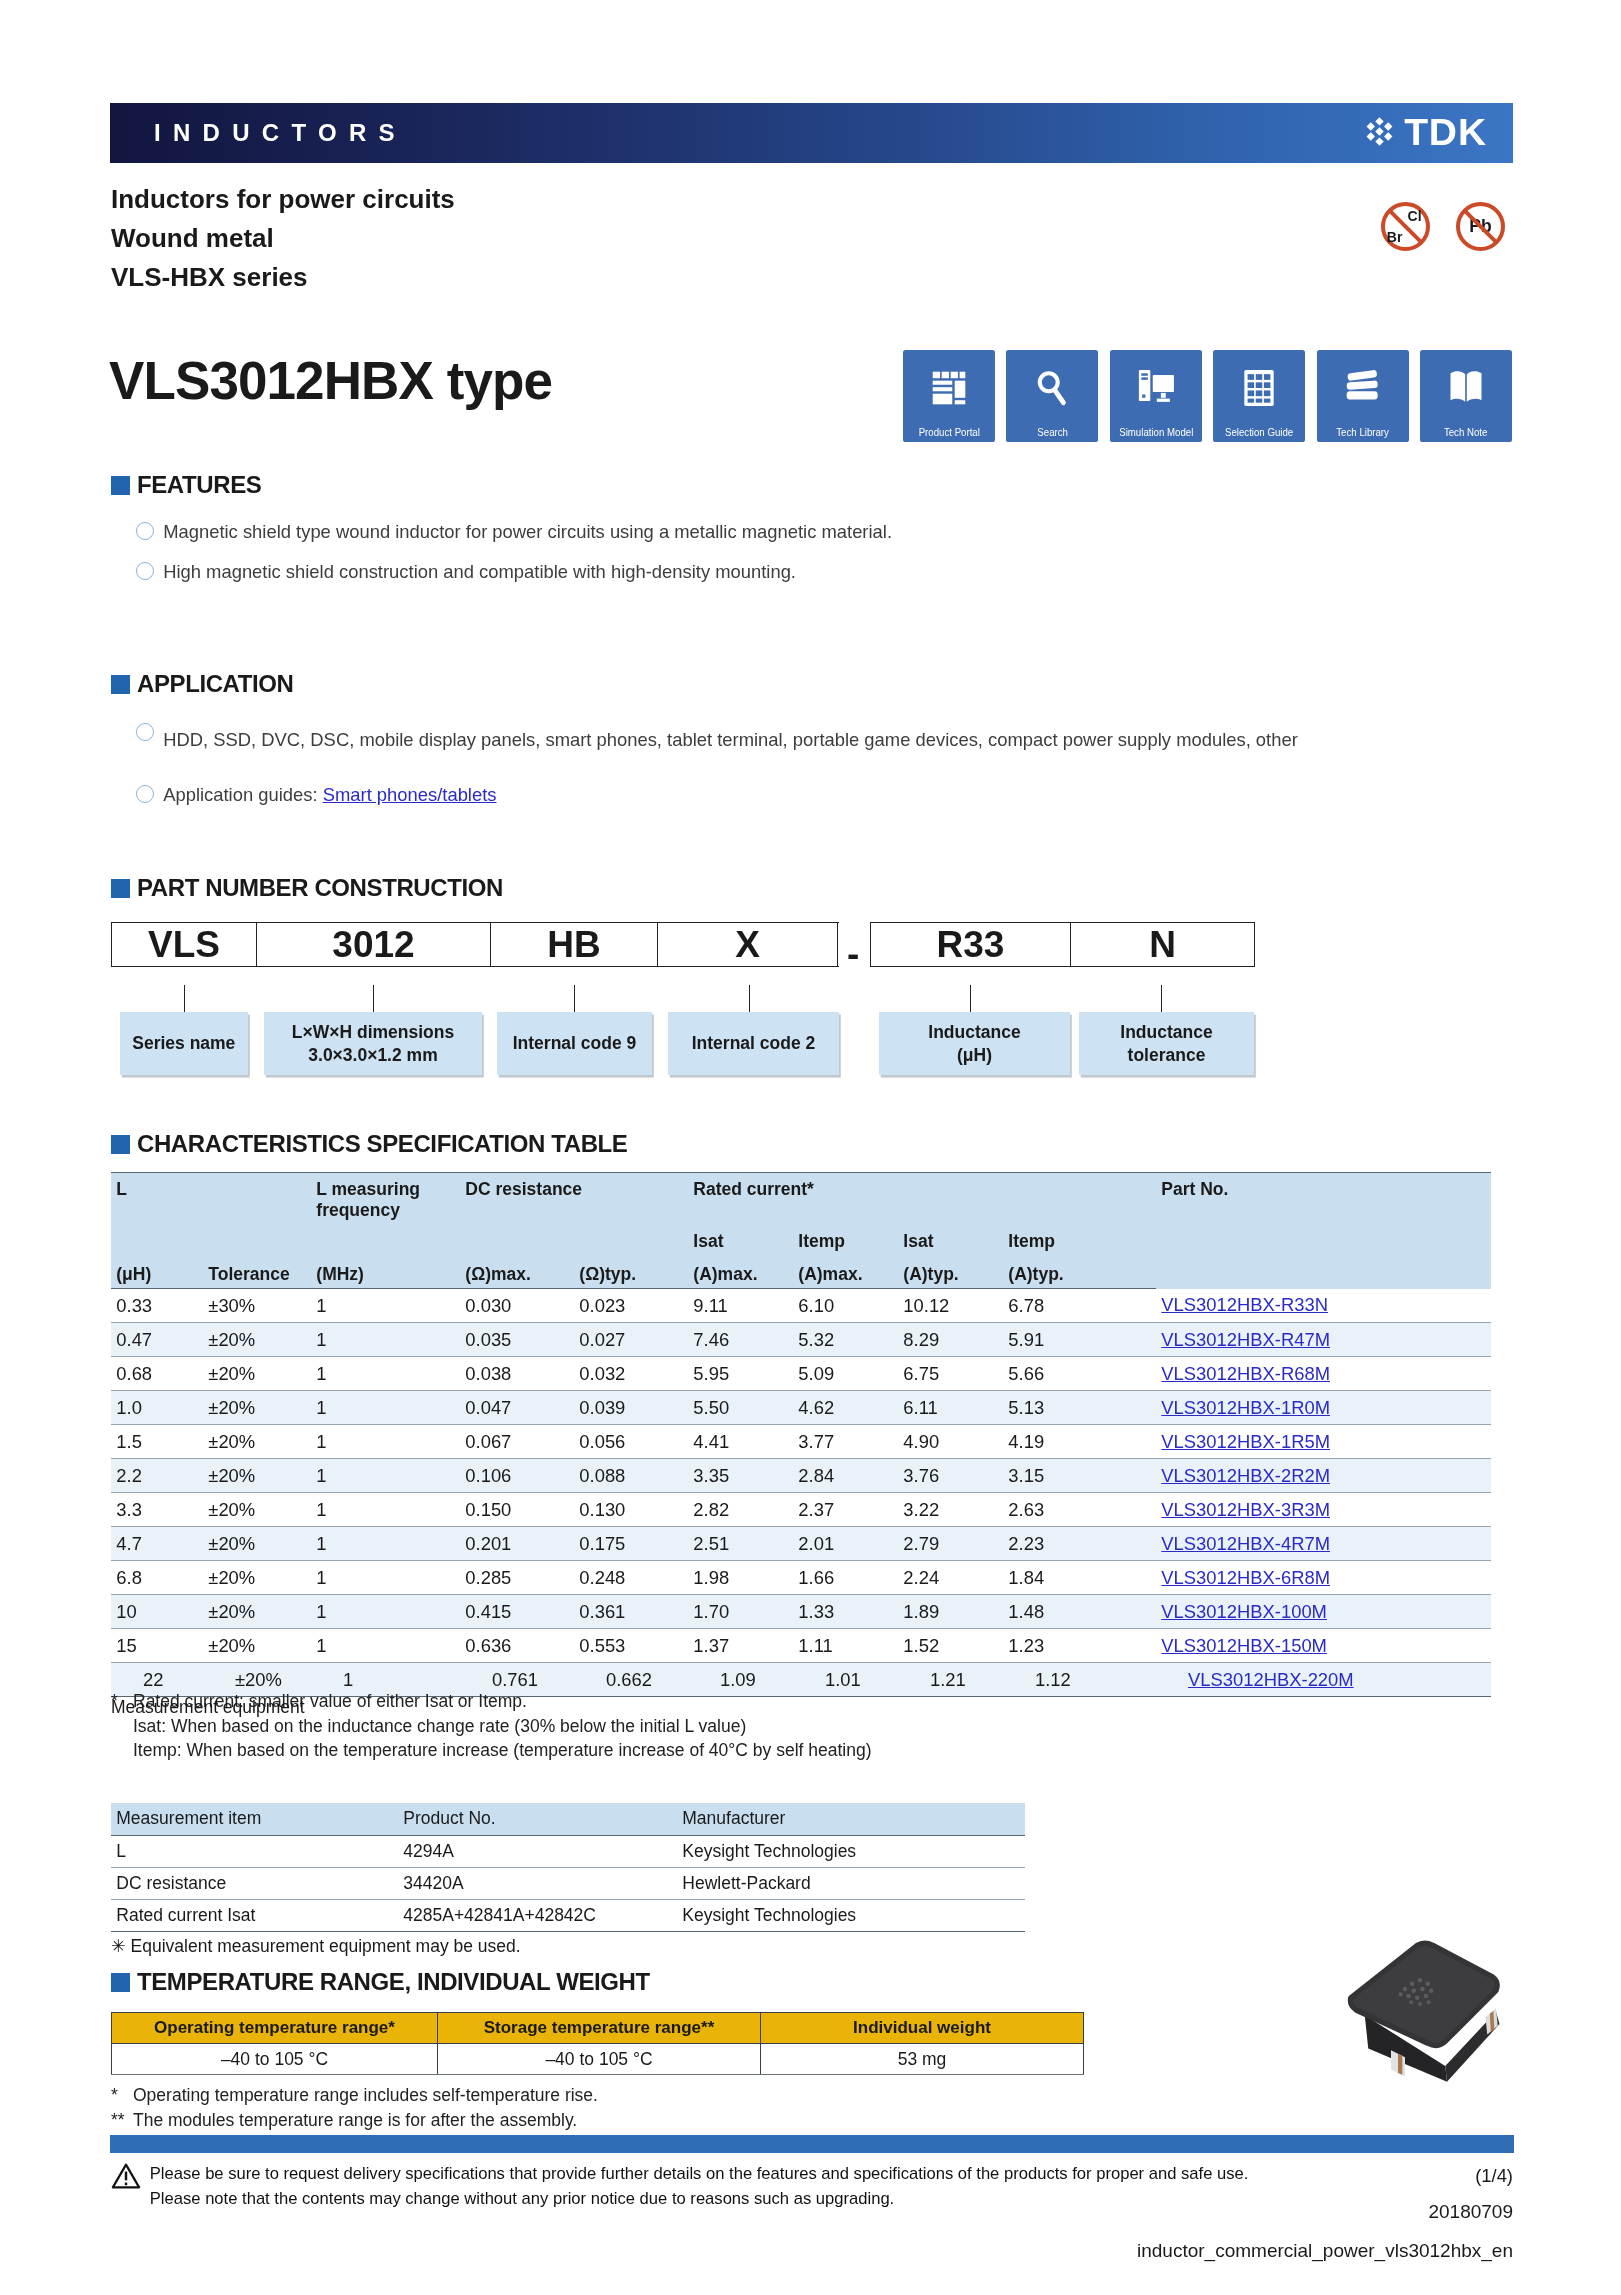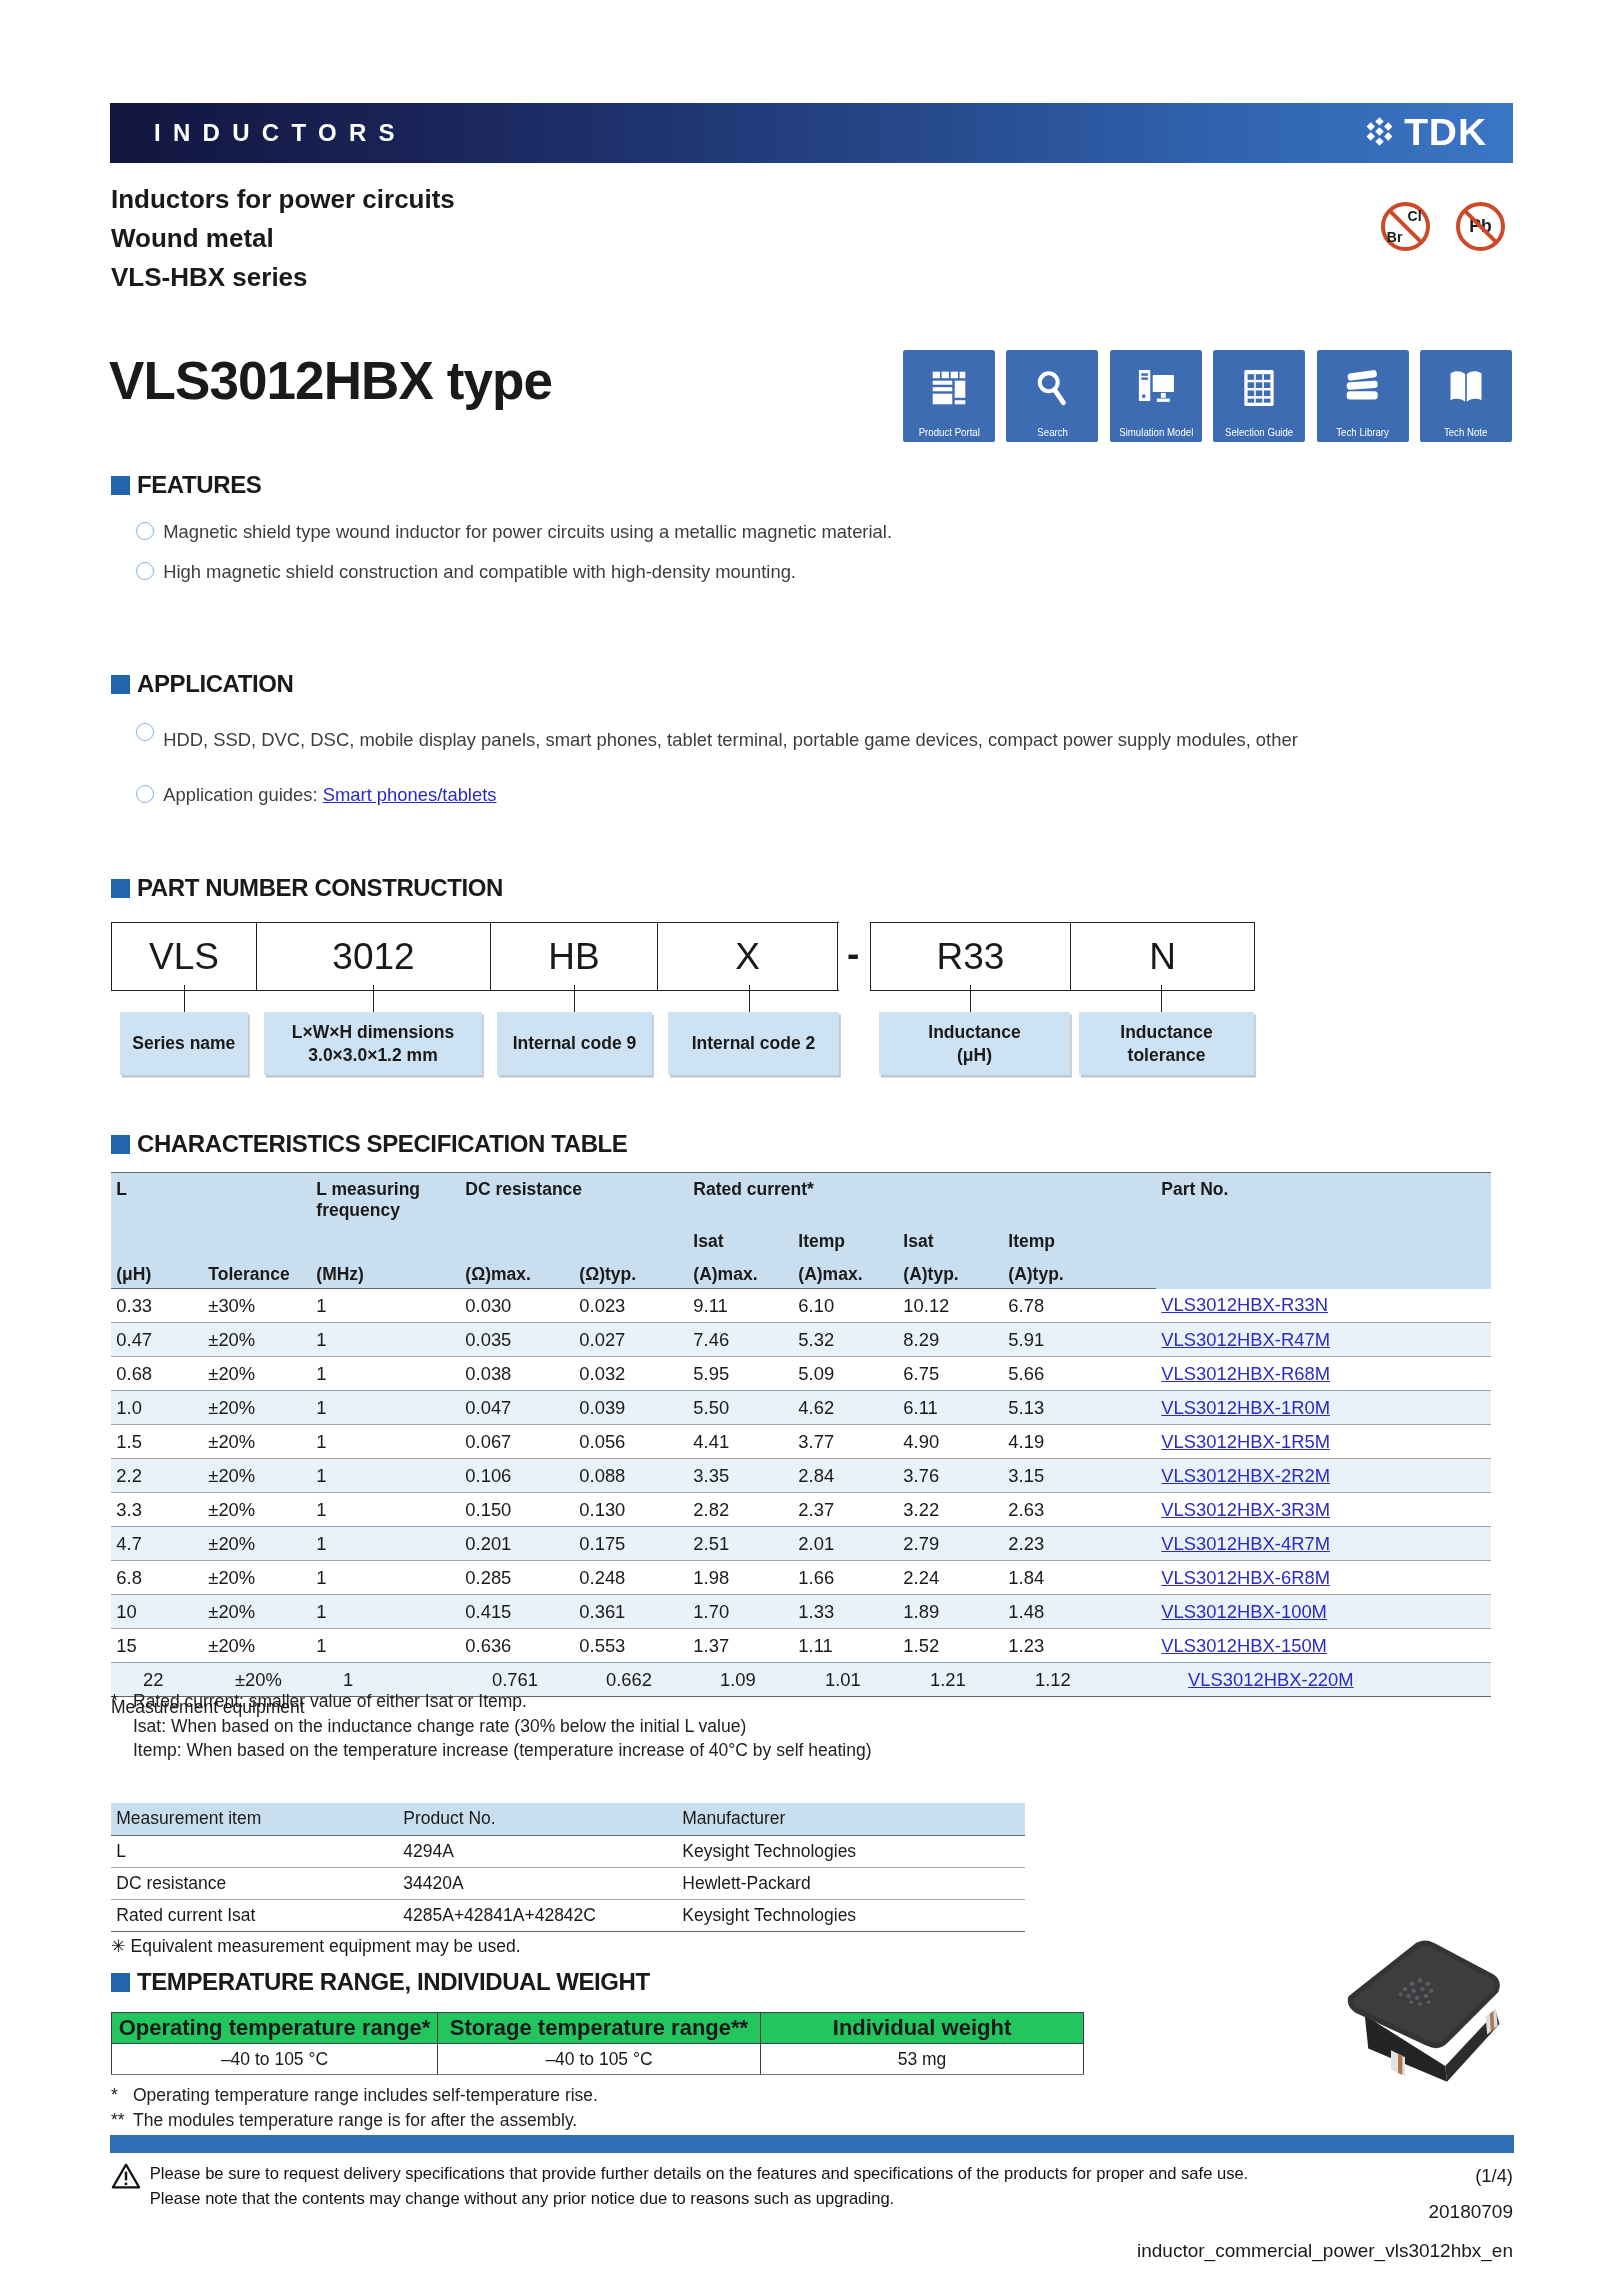--- a/index.html
+++ b/index.html
@@ -36,21 +36,21 @@
 
   
   .blist{position:absolute;left:136px;}
   .bitem{display:flex;gap:8.8px;margin-bottom:15px;}
   .bullet{flex:0 0 18.4px;width:18.4px;height:18.4px;border:1.8px solid #8ab4da;border-radius:50%;box-sizing:border-box;margin-top:2.6px;}
   .btext{font-size:18.4px;color:#3d3d3d;line-height:25.4px;max-width:1376px;}
   .btext a{color:#2a2ac8;}
 
   
   .pn-diagram{position:absolute;left:111px;top:922px;width:1148px;height:158px;}
-  .pn-row{position:absolute;top:0;height:69px;display:flex;border-top:0.9px solid #222;border-bottom:0.9px solid #222;box-sizing:border-box;}
+  .pn-row{position:absolute;top:0;height:45px;display:flex;border-top:0.9px solid #222;border-bottom:0.9px solid #222;box-sizing:border-box;font-weight:bold;}
   .pn-cell{display:flex;align-items:center;justify-content:center;font-size:37px;border-left:0.9px solid #222;box-sizing:border-box;}
   .pn-row .pn-cell:last-child{border-right:0.9px solid #222;}
   .pn-dash{position:absolute;left:730px;top:0;width:24.5px;height:63px;display:flex;align-items:center;justify-content:center;font-size:37px;font-weight:bold;}
   .pn-conn{position:absolute;top:63px;width:0.9px;height:27px;background:#222;}
   .pn-label{position:absolute;top:90px;height:63px;background:#cde2f2;display:flex;flex-direction:column;align-items:center;
             justify-content:center;font-weight:bold;font-size:17.5px;line-height:23px;text-align:center;
             box-shadow:1.8px 2.6px 0 rgba(145,155,165,0.55);}
   .pn-label span:empty{display:none;}
 
   
@@ -74,21 +74,21 @@
   .meas-table{position:absolute;left:111px;top:1803px;}
   .meas-table table{width:914px;}
   .meas-table thead th{background:#c9dff0;text-align:left;font-size:17.5px;font-weight:normal;padding:3.5px 5.3px;height:24.5px;border-bottom:1.8px solid #5a6670;}
   .meas-table tbody td{font-size:17.5px;padding:3.5px 5.3px;height:24px;border-bottom:0.9px solid #9aa4ad;}
   .meas-table tbody tr:last-child td{border-bottom:1.8px solid #5a6670;}
   .meas-note{position:absolute;left:111px;top:1936px;font-size:17.5px;}
 
   
   .temp-table{position:absolute;left:111px;top:2012px;}
   .temp-table table{width:973px;border:0.9px solid #3a3f44;}
-  .temp-table th{background:#22c55e;font-size:22px;font-weight:bold;text-align:center;height:28px;border:0.9px solid #3a3f44;border-top:1.8px solid #3a3f44;}
+  .temp-table th{background:#eab308;font-size:17px;font-weight:bold;text-align:center;height:28px;border:0.9px solid #3a3f44;border-top:1.8px solid #3a3f44;}
   .temp-table td{font-size:17.5px;text-align:center;height:28px;border-left:0.9px solid #3a3f44;border-right:0.9px solid #3a3f44;border-bottom:0.9px solid #6a737b;}
 
   
   .footer-bar{position:absolute;left:110px;top:2135px;width:1404px;height:17.5px;background:#2f6eb6;}
   .footer-warning{position:absolute;left:111px;top:2162px;width:1279px;display:flex;gap:8.8px;}
   .footer-warning .w-text{font-size:16.6px;line-height:24.5px;color:#111;}
   .footer-page{position:absolute;right:109px;top:2165px;font-size:18.4px;}
   .footer-date{position:absolute;right:109px;top:2201px;font-size:19px;}
   .footer-docid{position:absolute;right:109px;top:2240px;font-size:19px;}
 

